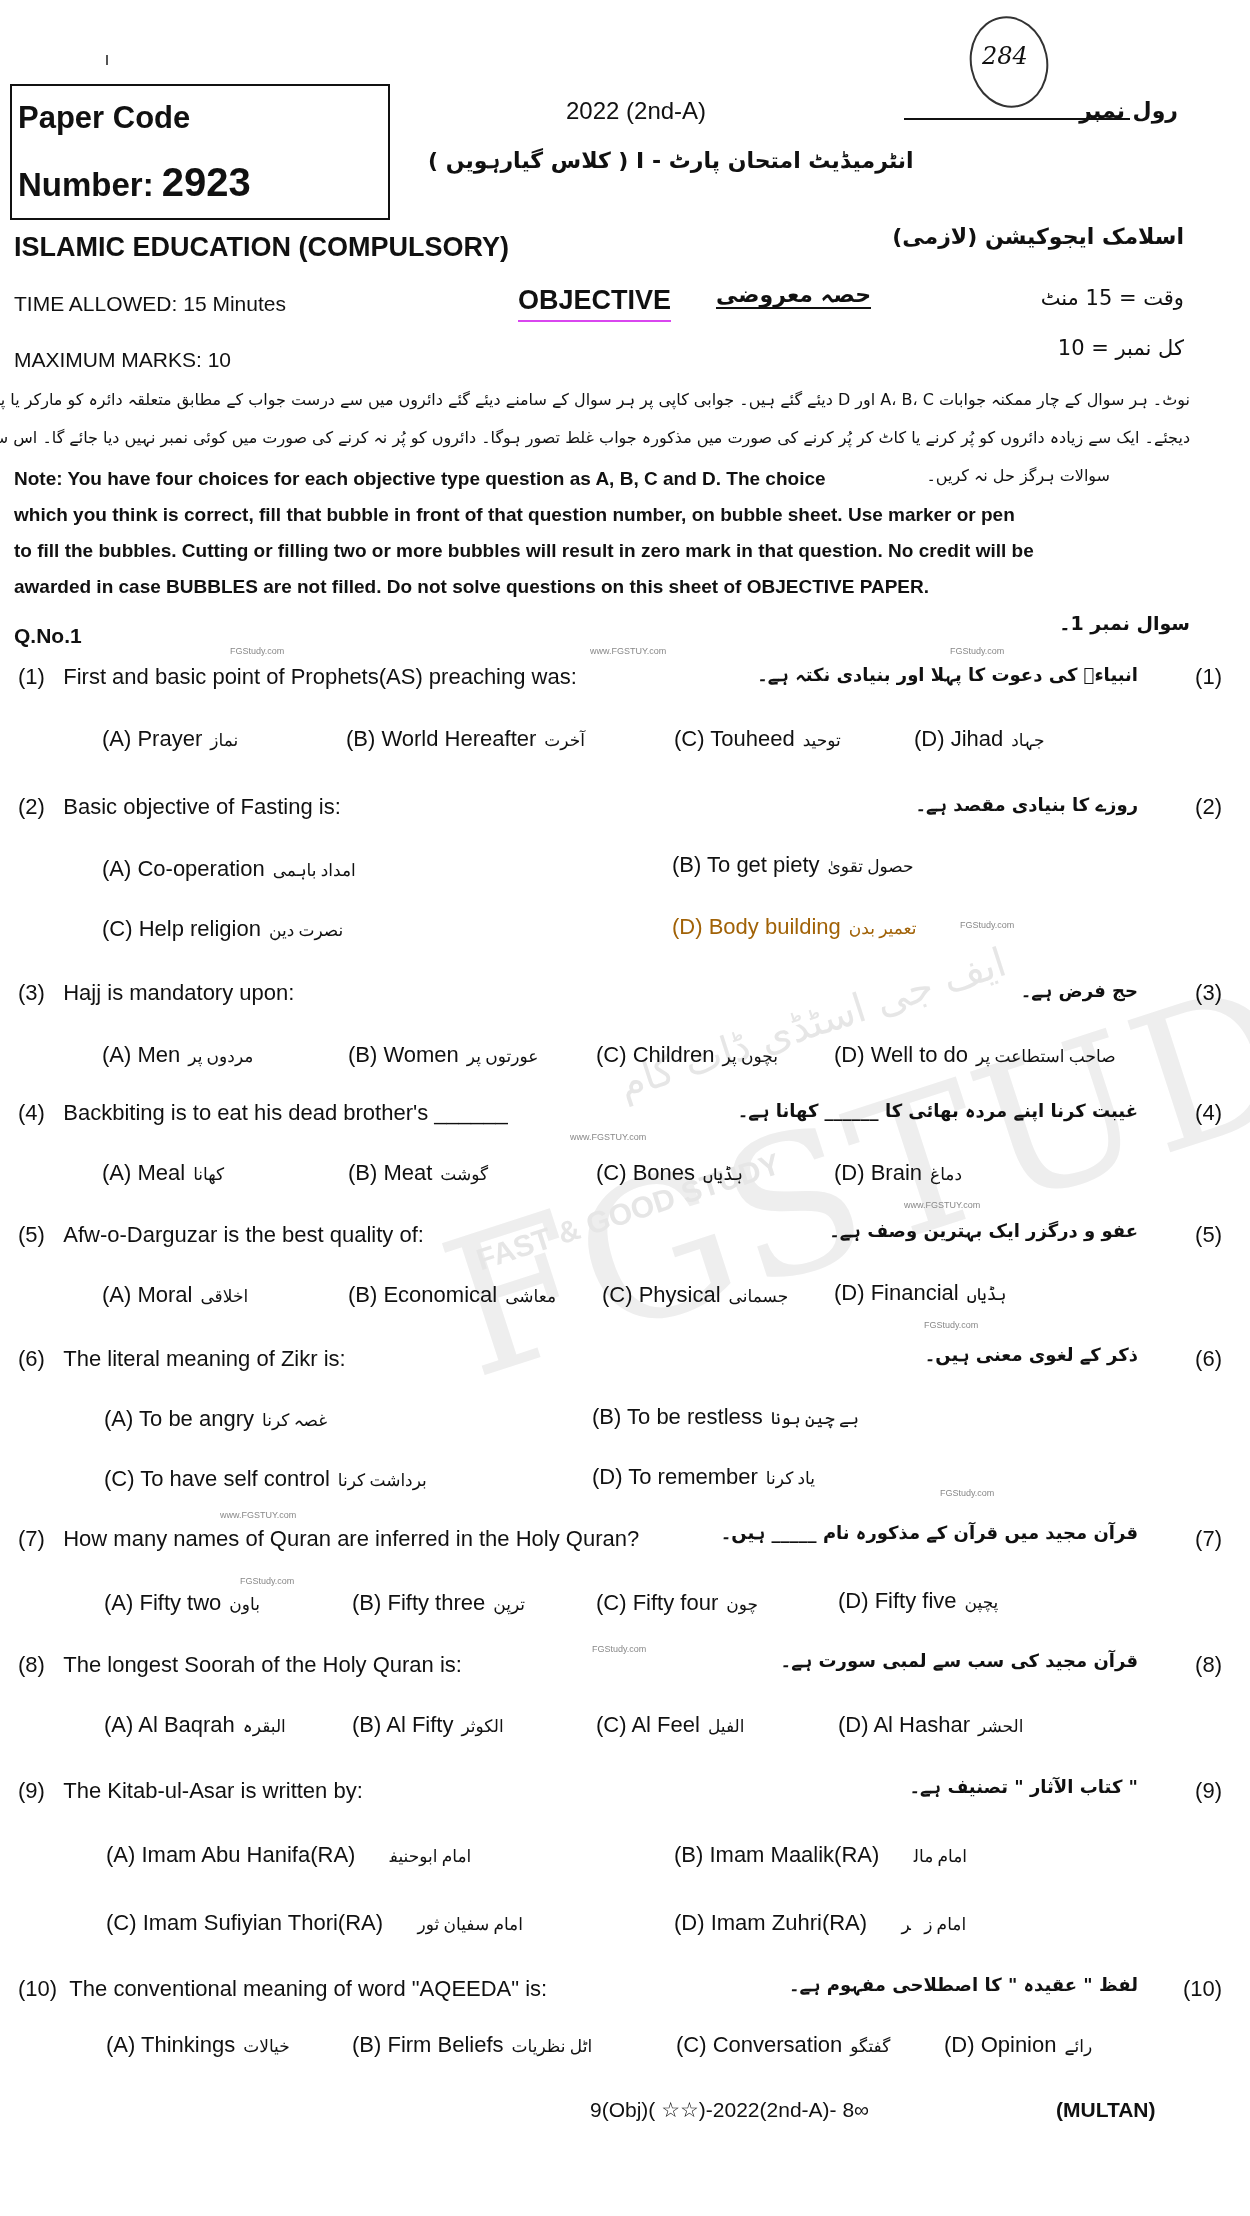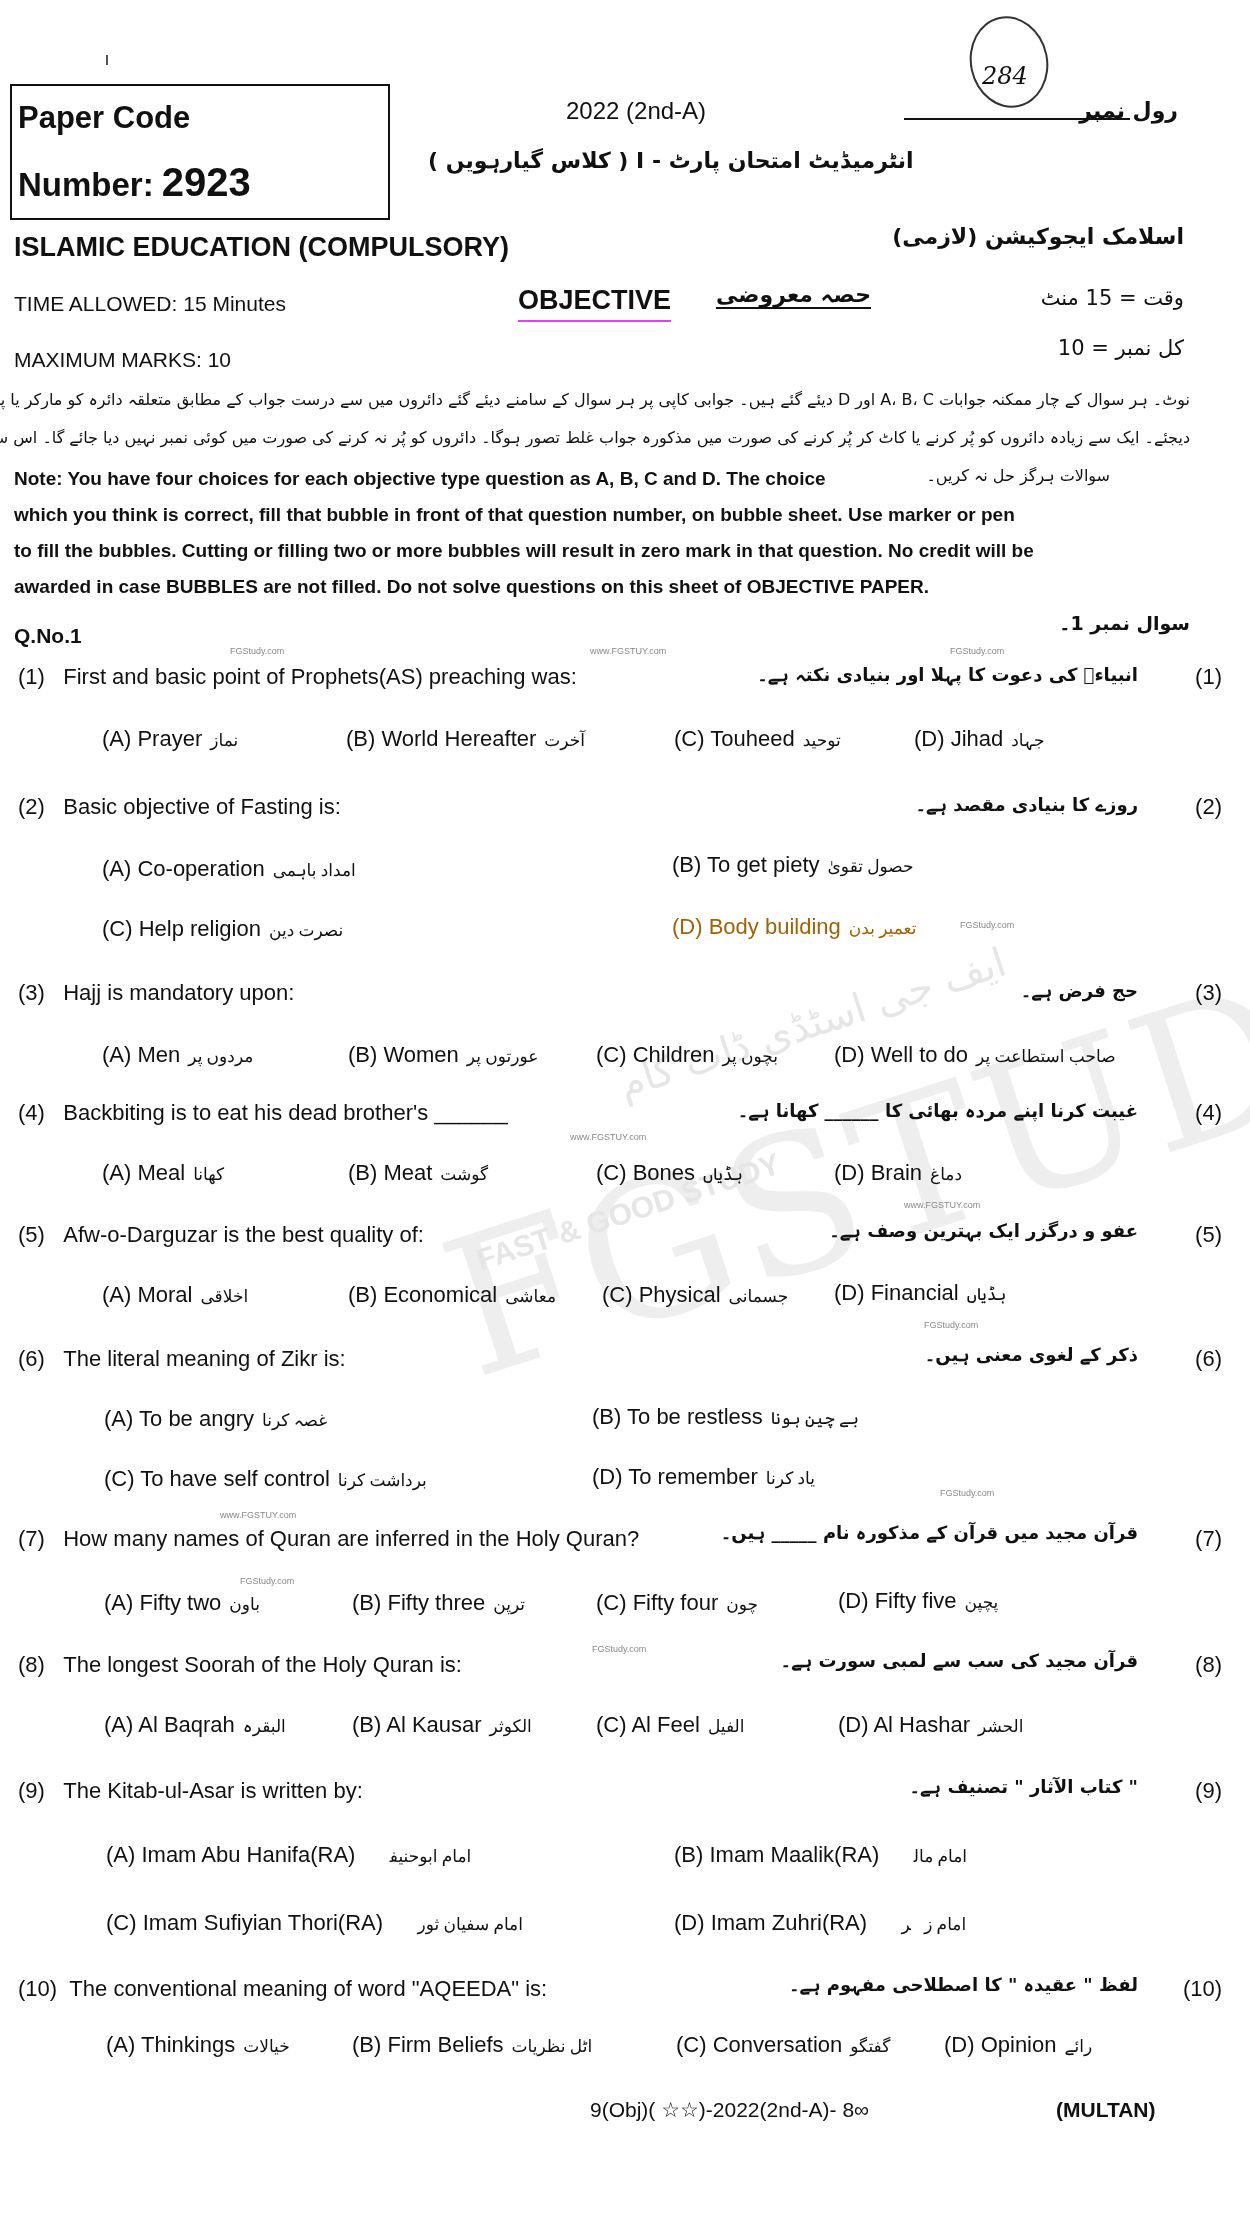--- a/index.html
+++ b/index.html
@@ -7,21 +7,21 @@
   .abs { position:absolute; white-space:nowrap; }
   .ur { direction:rtl; font-family:"DejaVu Sans", sans-serif; }
   .code-box { position:absolute; left:10px; top:84px; width:376px; height:132px; border:2px solid #111; }
   .code-l1 { position:absolute; left:6px; top:14px; font-size:31px; font-weight:bold; }
   .code-l2 { position:absolute; left:6px; top:74px; font-size:33px; font-weight:bold; }
   .code-l2 b { font-size:40px; margin-left:8px; }
   .year { left:566px; top:97px; font-size:24px; }
   .roll-line { position:absolute; left:904px; top:118px; width:226px; border-top:2px solid #111; }
   .roll-label { right:72px; top:98px; font-size:22px; font-weight:bold; }
   .circle-note { position:absolute; left:970px; top:16px; width:74px; height:88px; border:2px solid #333; border-radius:50%; transform:rotate(-12deg); }
-  .circle-txt { left:982px; top:42px; font-family:"DejaVu Serif", serif; font-size:24px; font-style:italic;margin-top:20px; }
+  .circle-txt { left:982px; top:42px; font-family:"DejaVu Serif", serif; font-size:24px; font-style:italic; }
   .ur-title { left:428px; top:148px; font-size:22px; font-weight:bold; }
   .subject { left:14px; top:232px; font-size:27px; font-weight:bold; }
   .subject-ur { right:66px; top:224px; font-size:22px; font-weight:bold; }
   .time { left:14px; top:292px; font-size:21px; }
   .objective { left:518px; top:285px; font-size:27px; font-weight:bold; border-bottom:2px solid #d946ef; padding-bottom:4px; }
   .objective-ur { left:716px; top:282px; font-size:22px; font-weight:bold; border-bottom:2px solid #111; }
   .time-ur { right:66px; top:286px; font-size:21px;text-align:right; }
   .marks { left:14px; top:348px; font-size:21px; }
   .marks-ur { right:66px; top:336px; font-size:21px; }
   .note-ur { right:60px; font-size:16px; }
@@ -153,21 +153,21 @@
 <div class="abs opt" style="left:104px;top:1590px"><span>(A) Fifty two</span><span class="u">باون</span></div>
 <div class="abs opt" style="left:352px;top:1590px"><span>(B) Fifty three</span><span class="u">ترپن</span></div>
 <div class="abs opt" style="left:596px;top:1590px"><span>(C) Fifty four</span><span class="u">چون</span></div>
 <div class="abs opt" style="left:838px;top:1588px"><span>(D) Fifty five</span><span class="u">پچپن</span></div>
 
 <div class="abs wm-small" style="left:592px;top:1644px">FGStudy.com</div>
 <div class="abs q-en" style="top:1652px"><span>(8)</span>&nbsp;&nbsp;&nbsp;<span>The longest Soorah of the Holy Quran is:</span></div>
 <div class="abs ur q-ur" style="top:1650px">قرآن مجید کی سب سے لمبی سورت ہے۔</div>
 <div class="abs q-num-r" style="top:1652px">(8)</div>
 <div class="abs opt" style="left:104px;top:1712px"><span>(A) Al Baqrah</span><span class="u">البقرہ</span></div>
-<div class="abs opt" style="left:352px;top:1712px"><span>(B) Al Kausar</span><span class="u">الکوثر</span></div>
+<div class="abs opt" style="left:352px;top:1712px"><span>(B) Al Fifty</span><span class="u">الکوثر</span></div>
 <div class="abs opt" style="left:596px;top:1712px"><span>(C) Al Feel</span><span class="u">الفیل</span></div>
 <div class="abs opt" style="left:838px;top:1712px"><span>(D) Al Hashar</span><span class="u">الحشر</span></div>
 
 <div class="abs q-en" style="top:1778px"><span>(9)</span>&nbsp;&nbsp;&nbsp;<span>The Kitab-ul-Asar is written by:</span></div>
 <div class="abs ur q-ur" style="top:1776px">" کتاب الآثار " تصنیف ہے۔</div>
 <div class="abs q-num-r" style="top:1778px">(9)</div>
 <div class="abs opt" style="left:106px;top:1842px"><span>(A)  Imam Abu Hanifa(RA)</span><span class="u">امام ابوحنیفہؒ</span></div>
 <div class="abs opt" style="left:674px;top:1842px"><span>(B)  Imam Maalik(RA)</span><span class="u">امام مالکؒ</span></div>
 <div class="abs opt" style="left:106px;top:1910px"><span>(C)  Imam Sufiyian Thori(RA)</span><span class="u">امام سفیان ثوریؒ</span></div>
 <div class="abs opt" style="left:674px;top:1910px"><span>(D)  Imam Zuhri(RA)</span><span class="u">امام زہریؒ</span></div>

